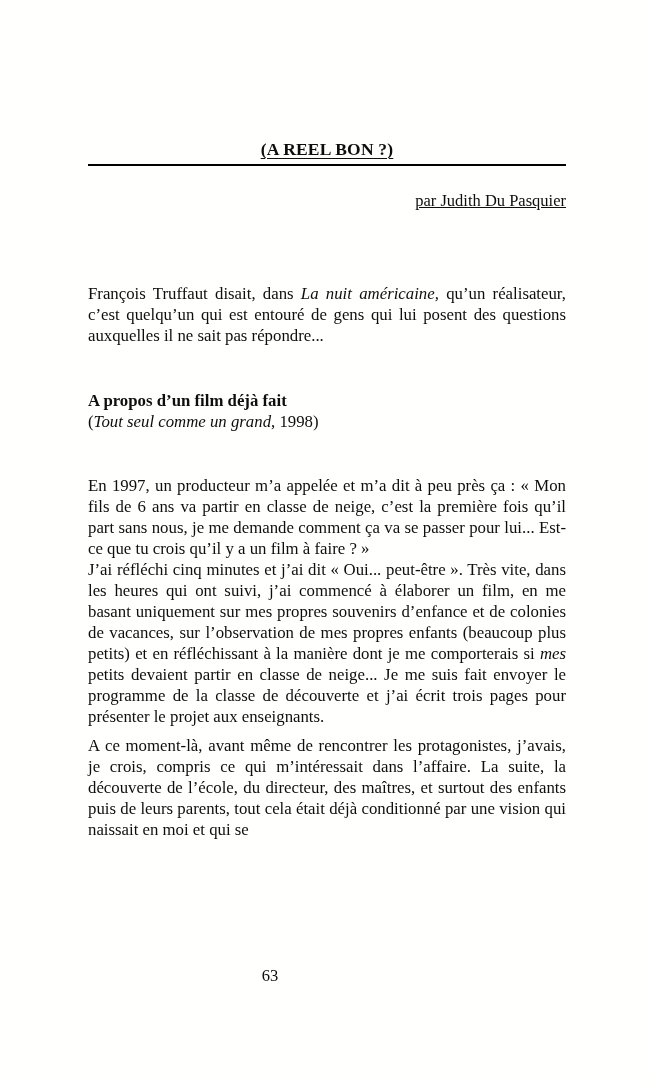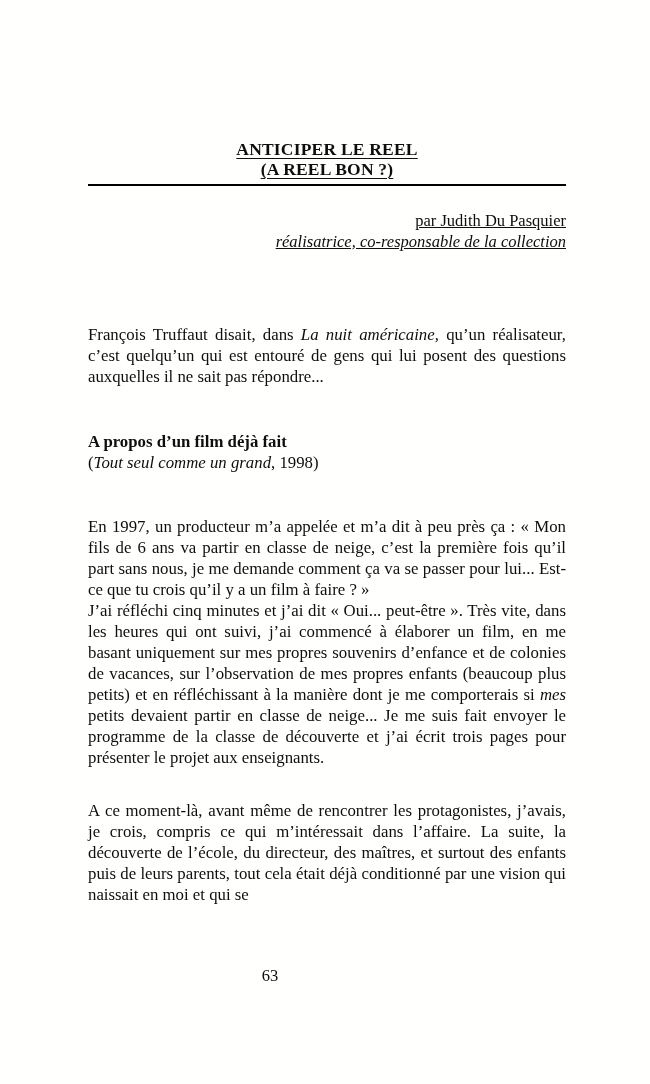--- a/index.html
+++ b/index.html
@@ -53,48 +53,44 @@
     margin-top: 44px;
     font-weight: bold;
     font-size: 16.8px;
     line-height: 21px;
   }
   .section-subtitle {
     font-size: 16.8px;
     line-height: 21px;
   }
   .p-film    { margin-top: 43px; }
-  .p-moment  { margin-top: 32px; }
+  .p-moment  { margin-top: 8px; }
   .page-number {
     position: absolute;
     top: 966px;
     left: 0;
     width: 540px;
     text-align: center;
     font-size: 16.5px;
   }
 </style>
 </head>
 <body>
 
 <div class="page">
 
   <header class="title-block">
     <div>
-      <span class="title-line">ANTICIPER LE REEL</span>
-    </div>
-    <div>
       <span class="title-line">(A REEL BON ?)</span>
     </div>
     <hr class="title-rule">
   </header>
 
   <div class="byline">
     <div>par Judith Du Pasquier</div>
-    <div class="italic">réalisatrice, co-responsable de la collection</div>
   </div>
 
   <p class="para p-intro"><span>François Truffaut disait, dans </span><span class="italic">La nuit américaine,</span><span> qu’un réalisateur, c’est quelqu’un qui est entouré de gens qui lui posent des questions auxquelles il ne sait pas répondre...</span></p>
 
   <h2 class="section-heading">A propos d’un film déjà fait</h2>
   <div class="section-subtitle"><span>(</span><span class="italic">Tout seul comme un grand</span><span>, 1998)</span></div>
 
   <p class="para p-film"><span>En 1997, un producteur m’a appelée et m’a dit à peu près ça : « Mon fils de 6 ans va partir en classe de neige, c’est la première fois qu’il part sans nous, je me demande comment ça va se passer pour lui... Est-ce que tu crois qu’il y a un film à faire ? »</span><br><span>J’ai réfléchi cinq minutes et j’ai dit « Oui... peut-être ». Très vite, dans les heures qui ont suivi, j’ai commencé à élaborer un film, en me basant uniquement sur mes propres souvenirs d’enfance et de colonies de vacances, sur l’observation de mes propres enfants (beaucoup plus petits) et en réfléchissant à la manière dont je me comporterais si </span><span class="italic">mes</span><span> petits devaient partir en classe de neige... Je me suis fait envoyer le programme de la classe de découverte et j’ai écrit trois pages pour présenter le projet aux enseignants.</span></p>
 
   <p class="para p-moment">A ce moment-là, avant même de rencontrer les protagonistes, j’avais, je crois, compris ce qui m’intéressait dans l’affaire. La suite, la découverte de l’école, du directeur, des maîtres, et surtout des enfants puis de leurs parents, tout cela était déjà conditionné par une vision qui naissait en moi et qui se</p>

